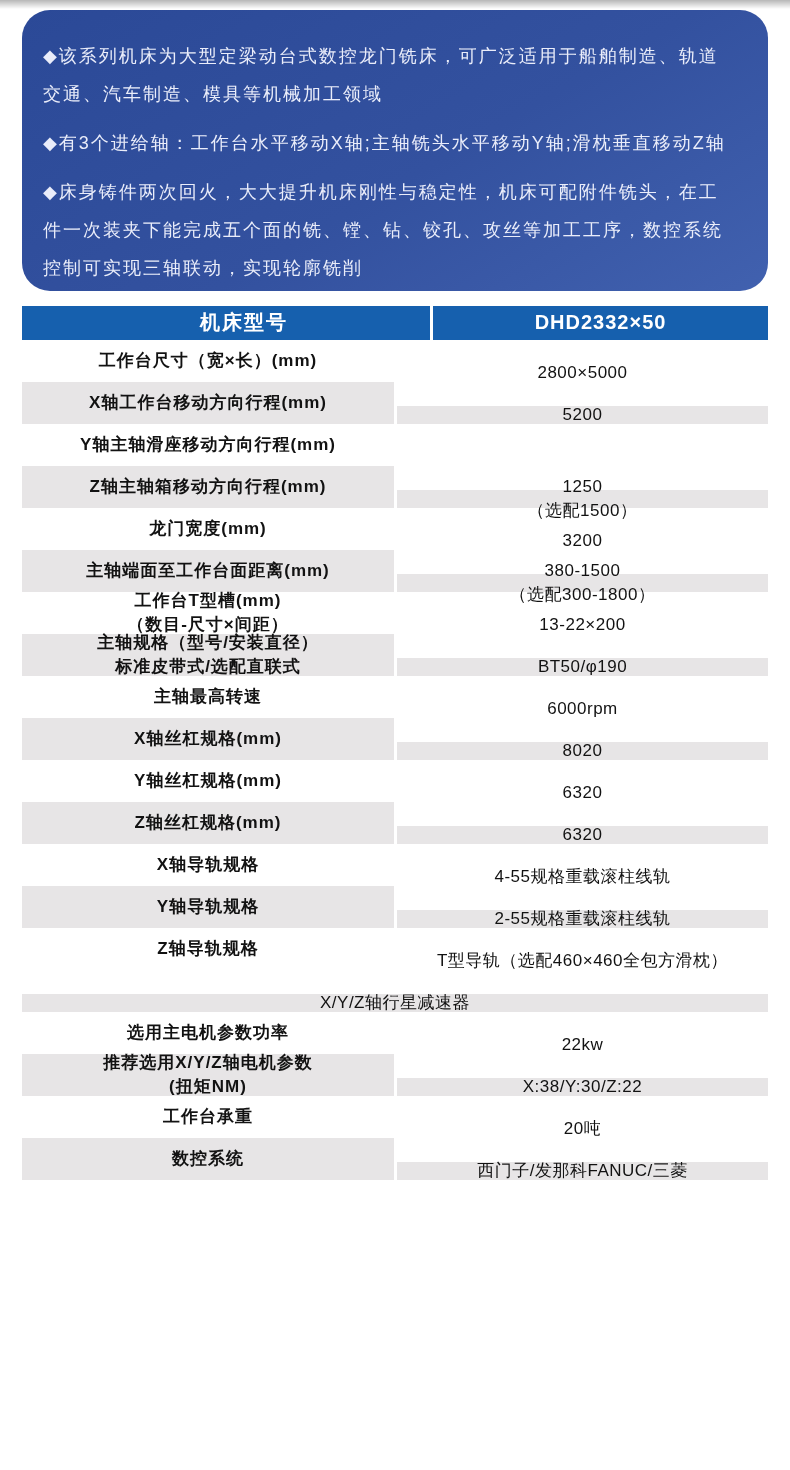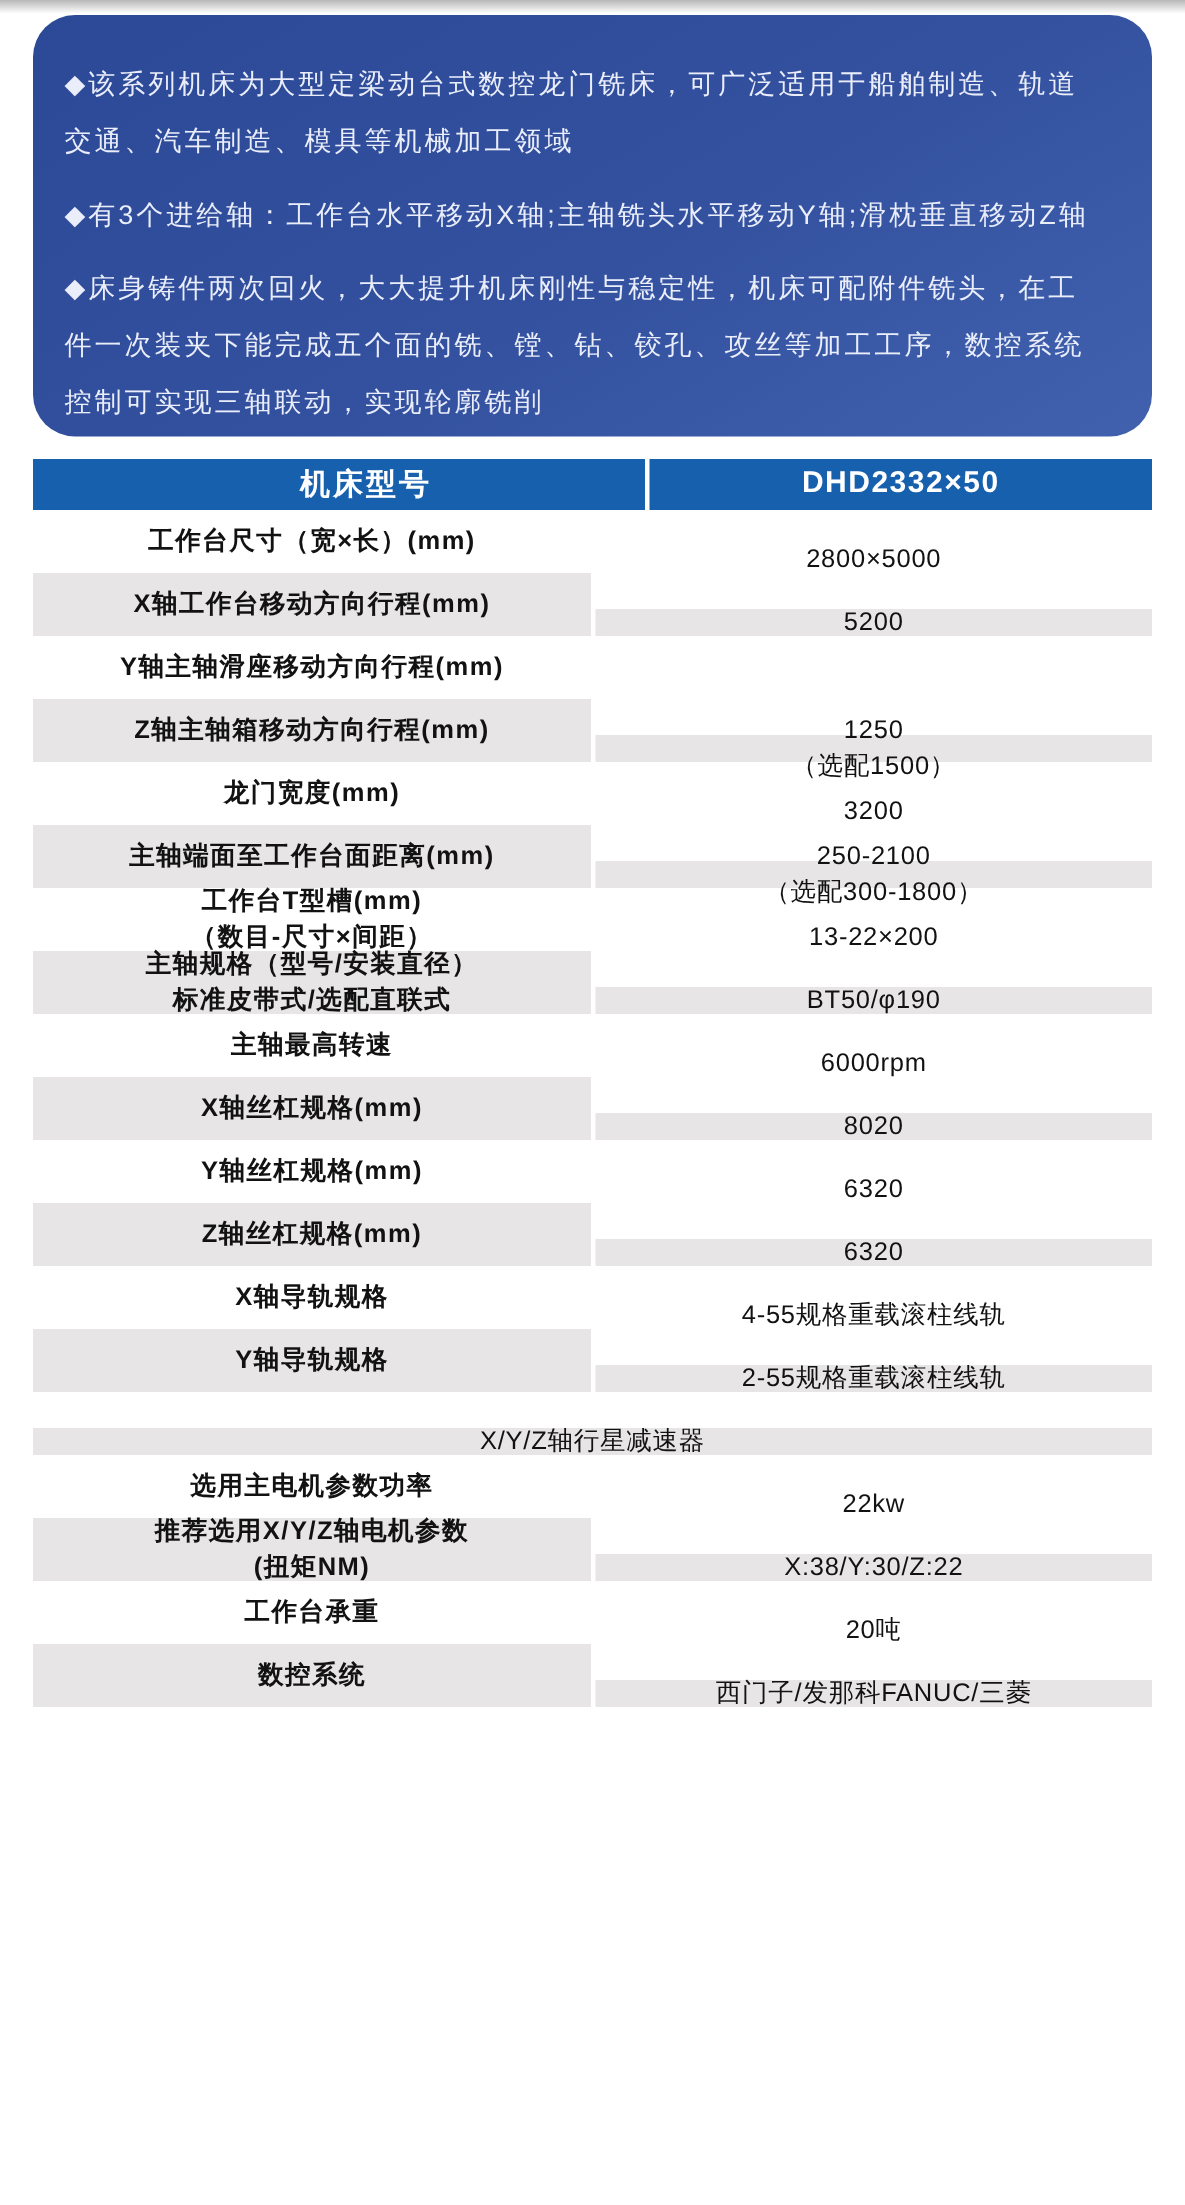--- a/index.html
+++ b/index.html
@@ -115,21 +115,21 @@
         </div>
         <div class="cell value">
           <div>3200</div>
         </div>
       </div>
       <div class="row alt">
         <div class="cell label">
           <div>主轴端面至工作台面距离(mm)</div>
         </div>
         <div class="cell value">
-          <div>250-2100</div>
+          <div>380-1500</div>
           <div>（选配300-1800）</div>
         </div>
       </div>
       <div class="row">
         <div class="cell label">
           <div>工作台T型槽(mm)</div>
           <div>（数目-尺寸×间距）</div>
         </div>
         <div class="cell value">
           <div>13-22×200</div>
@@ -185,20 +185,28 @@
         </div>
       </div>
       <div class="row alt">
         <div class="cell label">
           <div>Y轴导轨规格</div>
         </div>
         <div class="cell value">
           <div>2-55规格重载滚柱线轨</div>
         </div>
       </div>
+      <div class="row">
+        <div class="cell label">
+          <div>Z轴导轨规格</div>
+        </div>
+        <div class="cell value">
+          <div>T型导轨（选配460×460全包方滑枕）</div>
+        </div>
+      </div>
       <div class="row alt">
         <div class="cell value">
           <div>X/Y/Z轴行星减速器</div>
         </div>
       </div>
       <div class="row">
         <div class="cell label">
           <div>选用主电机参数功率</div>
         </div>
         <div class="cell value">

